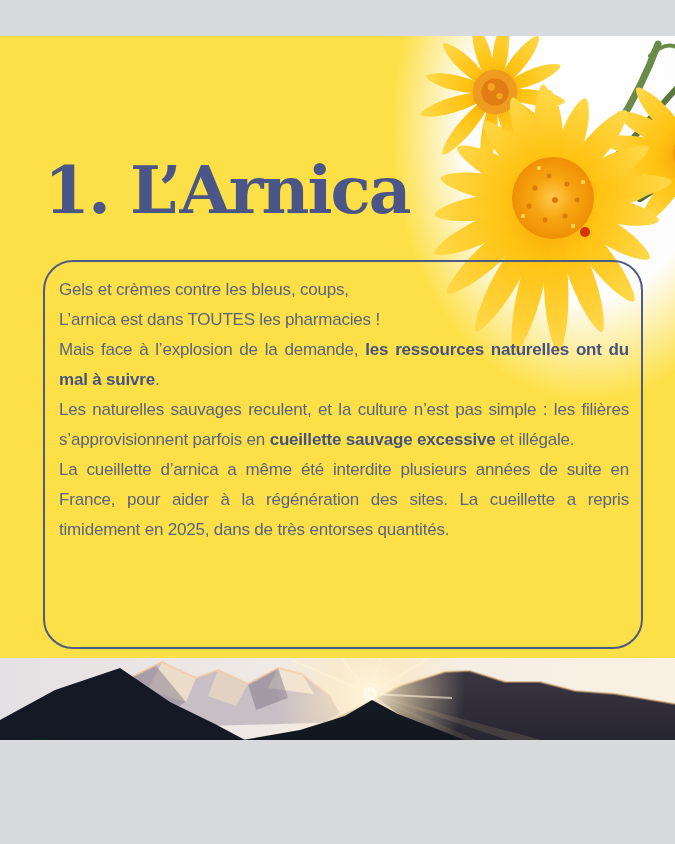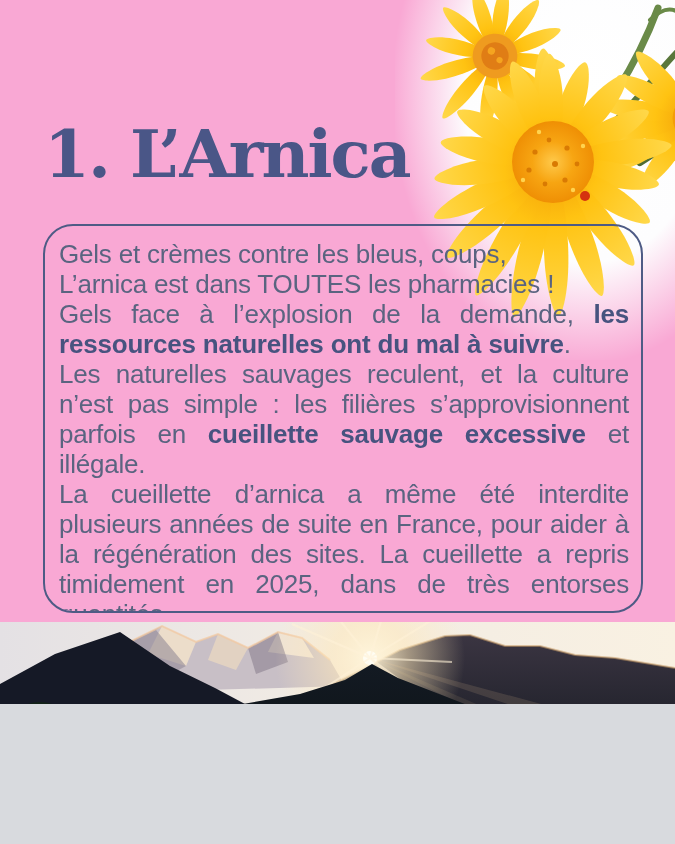--- a/index.html
+++ b/index.html
@@ -1,23 +1,24 @@
 <!DOCTYPE html>
 <html><head>
 <meta charset="utf-8">
 <style>
   * { margin: 0; padding: 0; box-sizing: border-box; }
   html, body { background: #d8dade; }
   .page {
     position: relative;
     width: 675px;
     height: 704px;
-    background: #f9a8d4;
+    background: #fde047;
     overflow: hidden;
     font-family: "Liberation Sans", sans-serif;
+    margin-top: 36px;
   }
   .halo {
     position: absolute;
     left: 395px; top: -70px;
     width: 310px; height: 430px;
     background: radial-gradient(ellipse at 62% 38%, #ffffff 0%, #fdfdfe 45%, rgba(255,255,255,0) 72%);
     pointer-events: none;
   }
   .title {
     position: absolute;
@@ -36,21 +37,21 @@
   }
   .card {
     position: absolute;
     left: 43px; top: 224px;
     width: 600px; height: 389px;
     border: 2.5px solid #4e5b85;
     border-radius: 30px;
     padding: 13px 12px 12px 14px;
     overflow: hidden;
     color: #5a6480;
-    font-size: 26px;
+    font-size: 17px;
     line-height: 30px;
     letter-spacing: -0.2px;
   }
   .card p { margin: 0; }
   .card p.just { text-align: justify; }
   .card strong { font-weight: bold; color: #47537f; }
   .photo {
     position: absolute;
     left: 0; top: 622px;
     width: 675px; height: 222px;
@@ -167,21 +168,21 @@
           <circle cx="20" cy="28" r="2.2"></circle>
       </g>
     </g>
 
     <circle cx="185" cy="196" r="5" fill="#d5330f"></circle>
   </svg>
 
   <div class="card">
     <p><span>Gels et crèmes contre les bleus, coups,</span><br></p>
     <p><span>L’arnica est dans TOUTES les pharmacies !</span></p>
-    <p class="just"><span>Gels face à l’explosion de la demande, </span><strong>les ressources naturelles ont du mal à suivre</strong><span>.</span></p>
+    <p class="just"><span>Mais face à l’explosion de la demande, </span><strong>les ressources naturelles ont du mal à suivre</strong><span>.</span></p>
     <p class="just"><span>Les naturelles sauvages reculent, et la culture n’est pas simple : les filières s’approvisionnent parfois en </span><strong>cueillette sauvage excessive</strong><span> et illégale.</span></p>
     <p class="just"><span>La cueillette d’arnica a même été interdite plusieurs années de suite en France, pour aider à la régénération des sites. La cueillette a repris timidement en 2025, dans de très entorses quantités.</span></p>
   </div>
 
   <div class="photo">
     <svg width="675" height="222" viewBox="0 0 675 222" aria-hidden="true">
       <defs>
         <linearGradient id="skyG" x1="0" y1="0" x2="1" y2="0">
           <stop offset="0" stop-color="#e4e1e4"></stop>
           <stop offset="0.45" stop-color="#f1ebe4"></stop>

